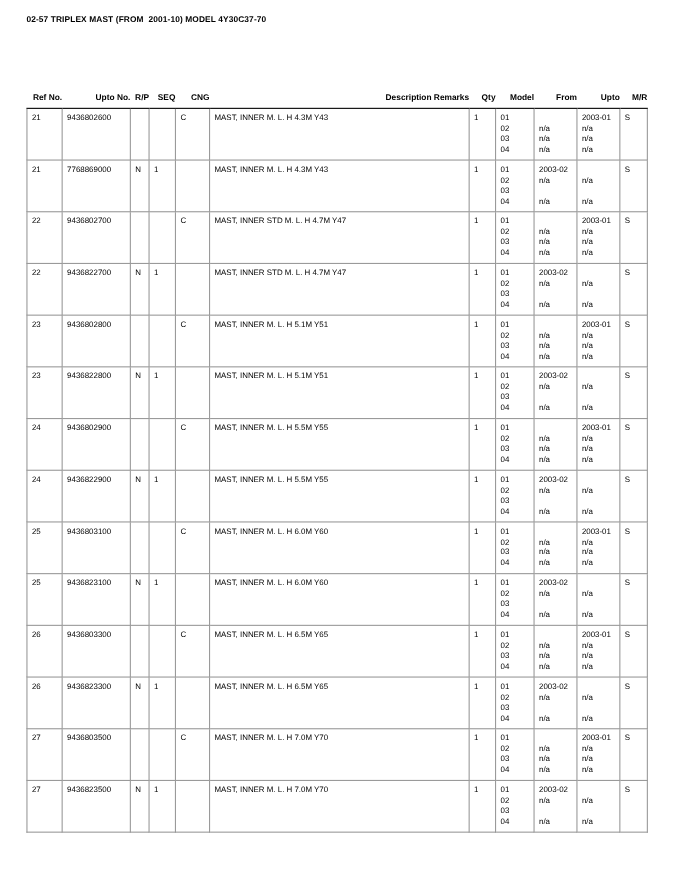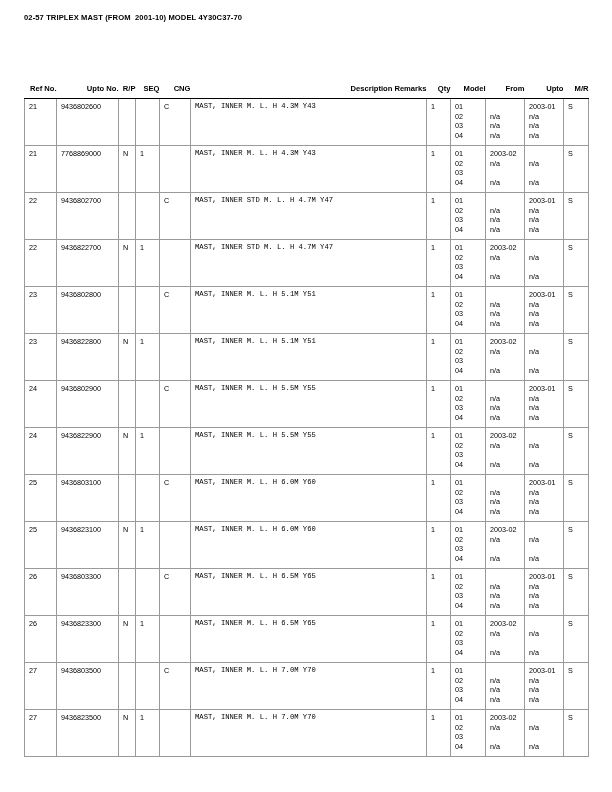--- a/index.html
+++ b/index.html
@@ -105,21 +105,21 @@
     line-height: 9.6px;
   }
   .cell-stack span {
     display: block;
     height: 9.6px;
   }
   .cell-stack span.blank {
     visibility: hidden;
   }
 
-  .desc-cell { padding-left: 5px; font-family: Liberation Mono, monospace; }
+  .desc-cell { padding-left: 5px; }
   .mr-cell   { padding-left: 5px; }
 </style>
 </head>
 <body>
 
 <div class="page">
 
   <div class="doc-title">02-57 TRIPLEX MAST (FROM  2001-10) MODEL 4Y30C37-70</div>
 
 

